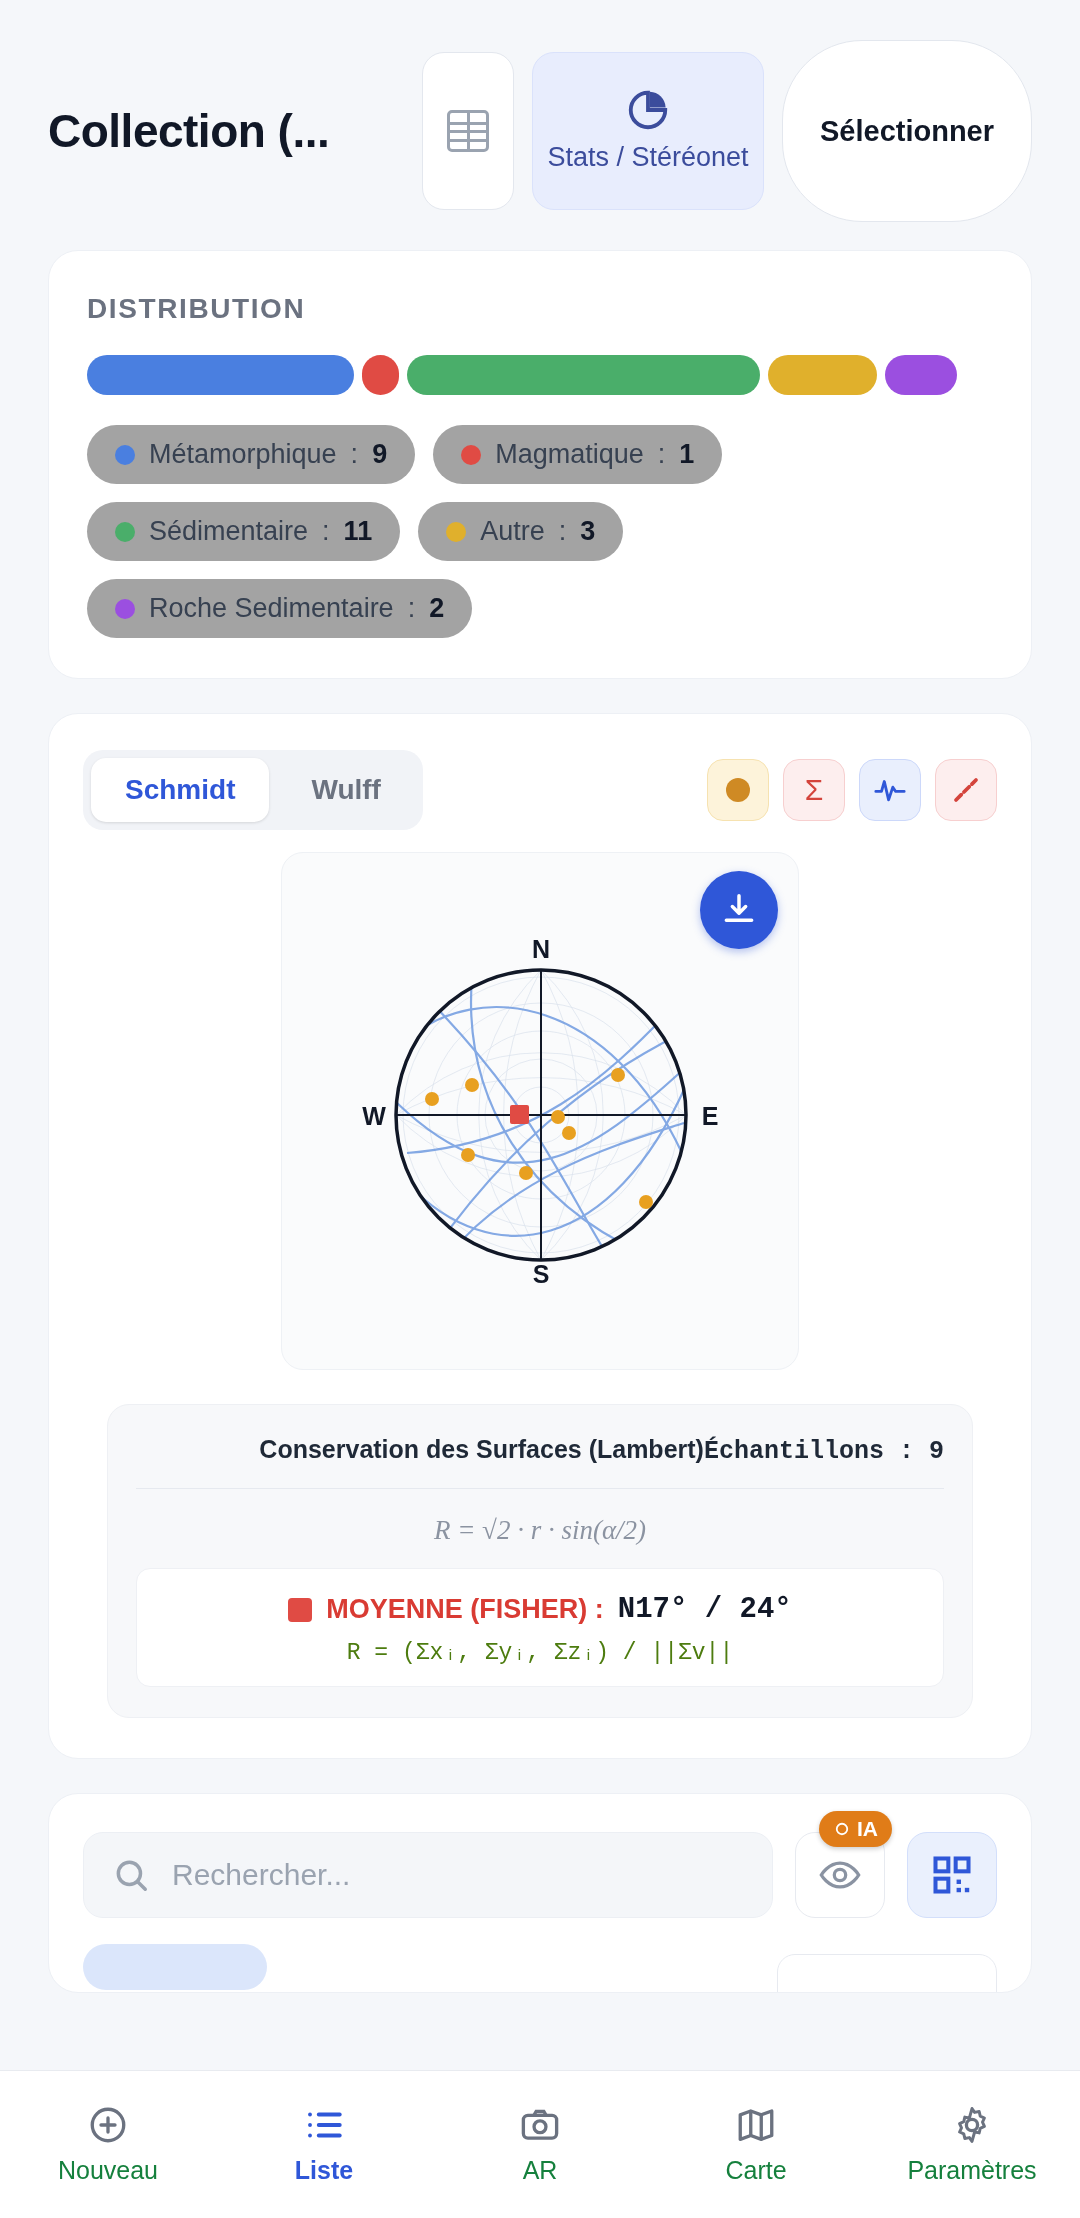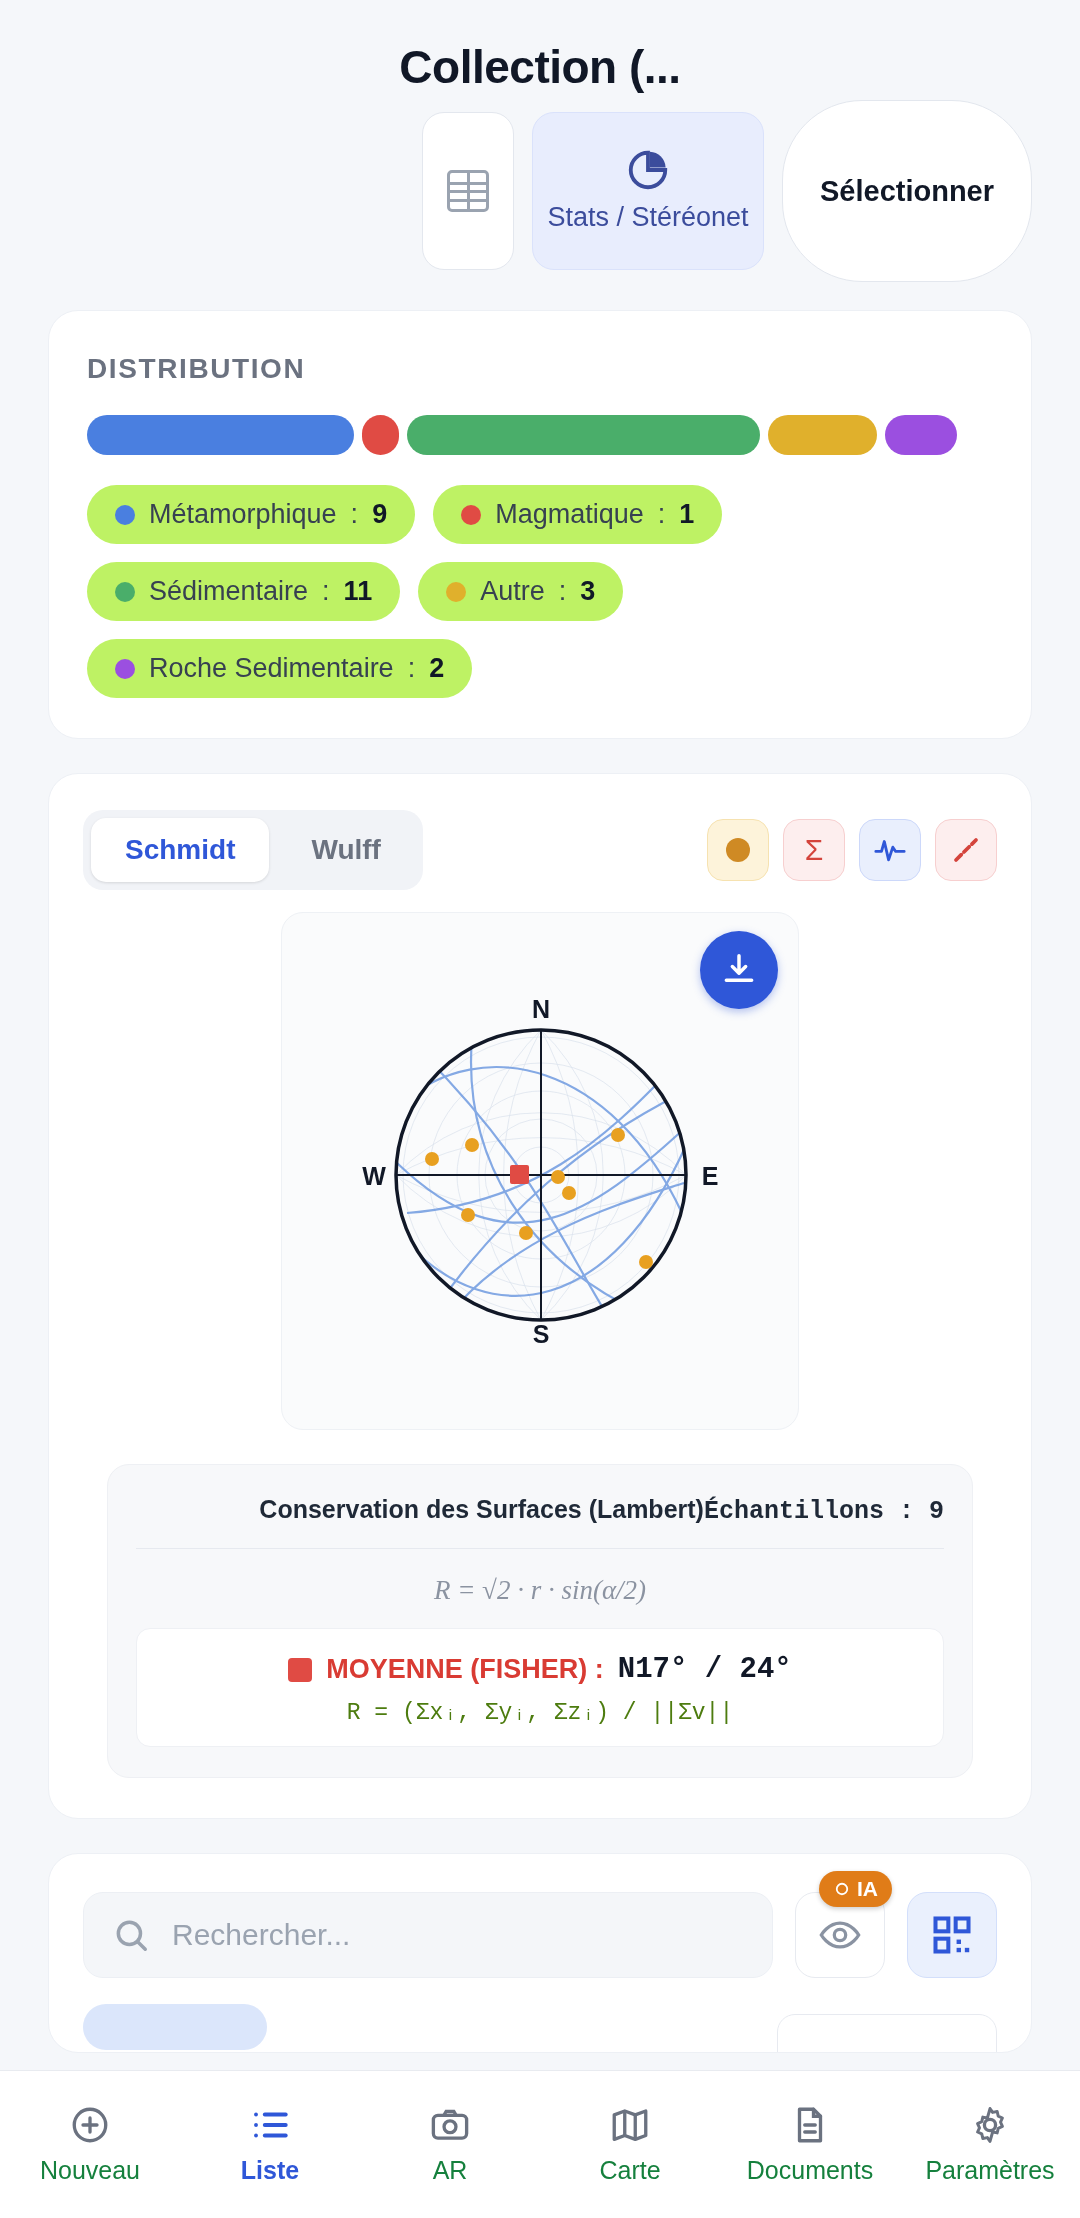--- a/index.html
+++ b/index.html
@@ -16,21 +16,20 @@
     height: 2218px;
     background: #f5f7fa;
   }
 
   
   .header {
     display: flex;
     align-items: center;
     padding: 40px 48px 28px 48px;
     gap: 6px;
-    flex-direction: column;
   }
   .page-title {
     font-size: 46px;
     font-weight: bold;
     color: #111827;
     letter-spacing: -0.5px;
     white-space: nowrap;
     overflow: hidden;
     max-width: 330px;
     flex: 0 0 auto;
@@ -95,21 +94,21 @@
   .dist-card { padding: 42px 38px 40px 38px; }
   .dist-title {
     font-size: 28px; font-weight: bold; color: #6b7280;
     letter-spacing: 1.6px; margin-bottom: 30px;
   }
   .dist-bar { display: flex; gap: 8px; height: 40px; }
   .seg { border-radius: 20px; }
   .chips { display: flex; flex-wrap: wrap; gap: 18px; margin-top: 30px; }
   .chip {
     display: flex; align-items: center; gap: 14px;
-    background: #bef264; border-radius: 40px;
+    background: #a3a3a3; border-radius: 40px;
     padding: 14px 28px;
     font-size: 27px; color: #374151;
   }
   .dot { width: 20px; height: 20px; border-radius: 50%; display: inline-block; }
   .chip b { font-weight: bold; color: #111827; }
 
   
   .st-card { padding: 36px 34px 40px 34px; }
   .st-top { display: flex; align-items: center; }
   .proj-toggle {
@@ -469,27 +468,20 @@
     </div>
     <div class="tab">
       <svg width="42" height="42" viewBox="0 0 24 24">
         <path d="M3 6.2l6-2.2 6 2.2 6-2.2v14l-6 2.2-6-2.2-6 2.2z" fill="none" stroke="#6b7280" stroke-width="1.9" stroke-linejoin="round"></path>
         <path d="M9 4v14M15 6.2v14" fill="none" stroke="#6b7280" stroke-width="1.9"></path>
       </svg>
       <span>Carte</span>
     </div>
     <div class="tab">
       <svg width="42" height="42" viewBox="0 0 24 24">
-        <path d="M6 3h8l4 4v14H6z" fill="none" stroke="#6b7280" stroke-width="1.9" stroke-linejoin="round"></path>
-        <path d="M14 3v4h4M9 12h6M9 16h6" fill="none" stroke="#6b7280" stroke-width="1.9" stroke-linecap="round"></path>
-      </svg>
-      <span>Documents</span>
-    </div>
-    <div class="tab">
-      <svg width="42" height="42" viewBox="0 0 24 24">
         <circle cx="12" cy="12" r="3.2" fill="none" stroke="#6b7280" stroke-width="1.9"></circle>
         <path d="M12 2.6l1.5 2.2 2.6-.5.6 2.6 2.4 1.1-1.1 2.4 1.1 2.4-2.4 1.1-.6 2.6-2.6-.5L12 21.4l-1.5-2.2-2.6.5-.6-2.6-2.4-1.1L6 13.6 4.9 11.2l2.4-1.1.6-2.6 2.6.5z" fill="none" stroke="#6b7280" stroke-width="1.7" stroke-linejoin="round"></path>
       </svg>
       <span>Paramètres</span>
     </div>
   </div>
 
 </div>
 
 </body></html>

